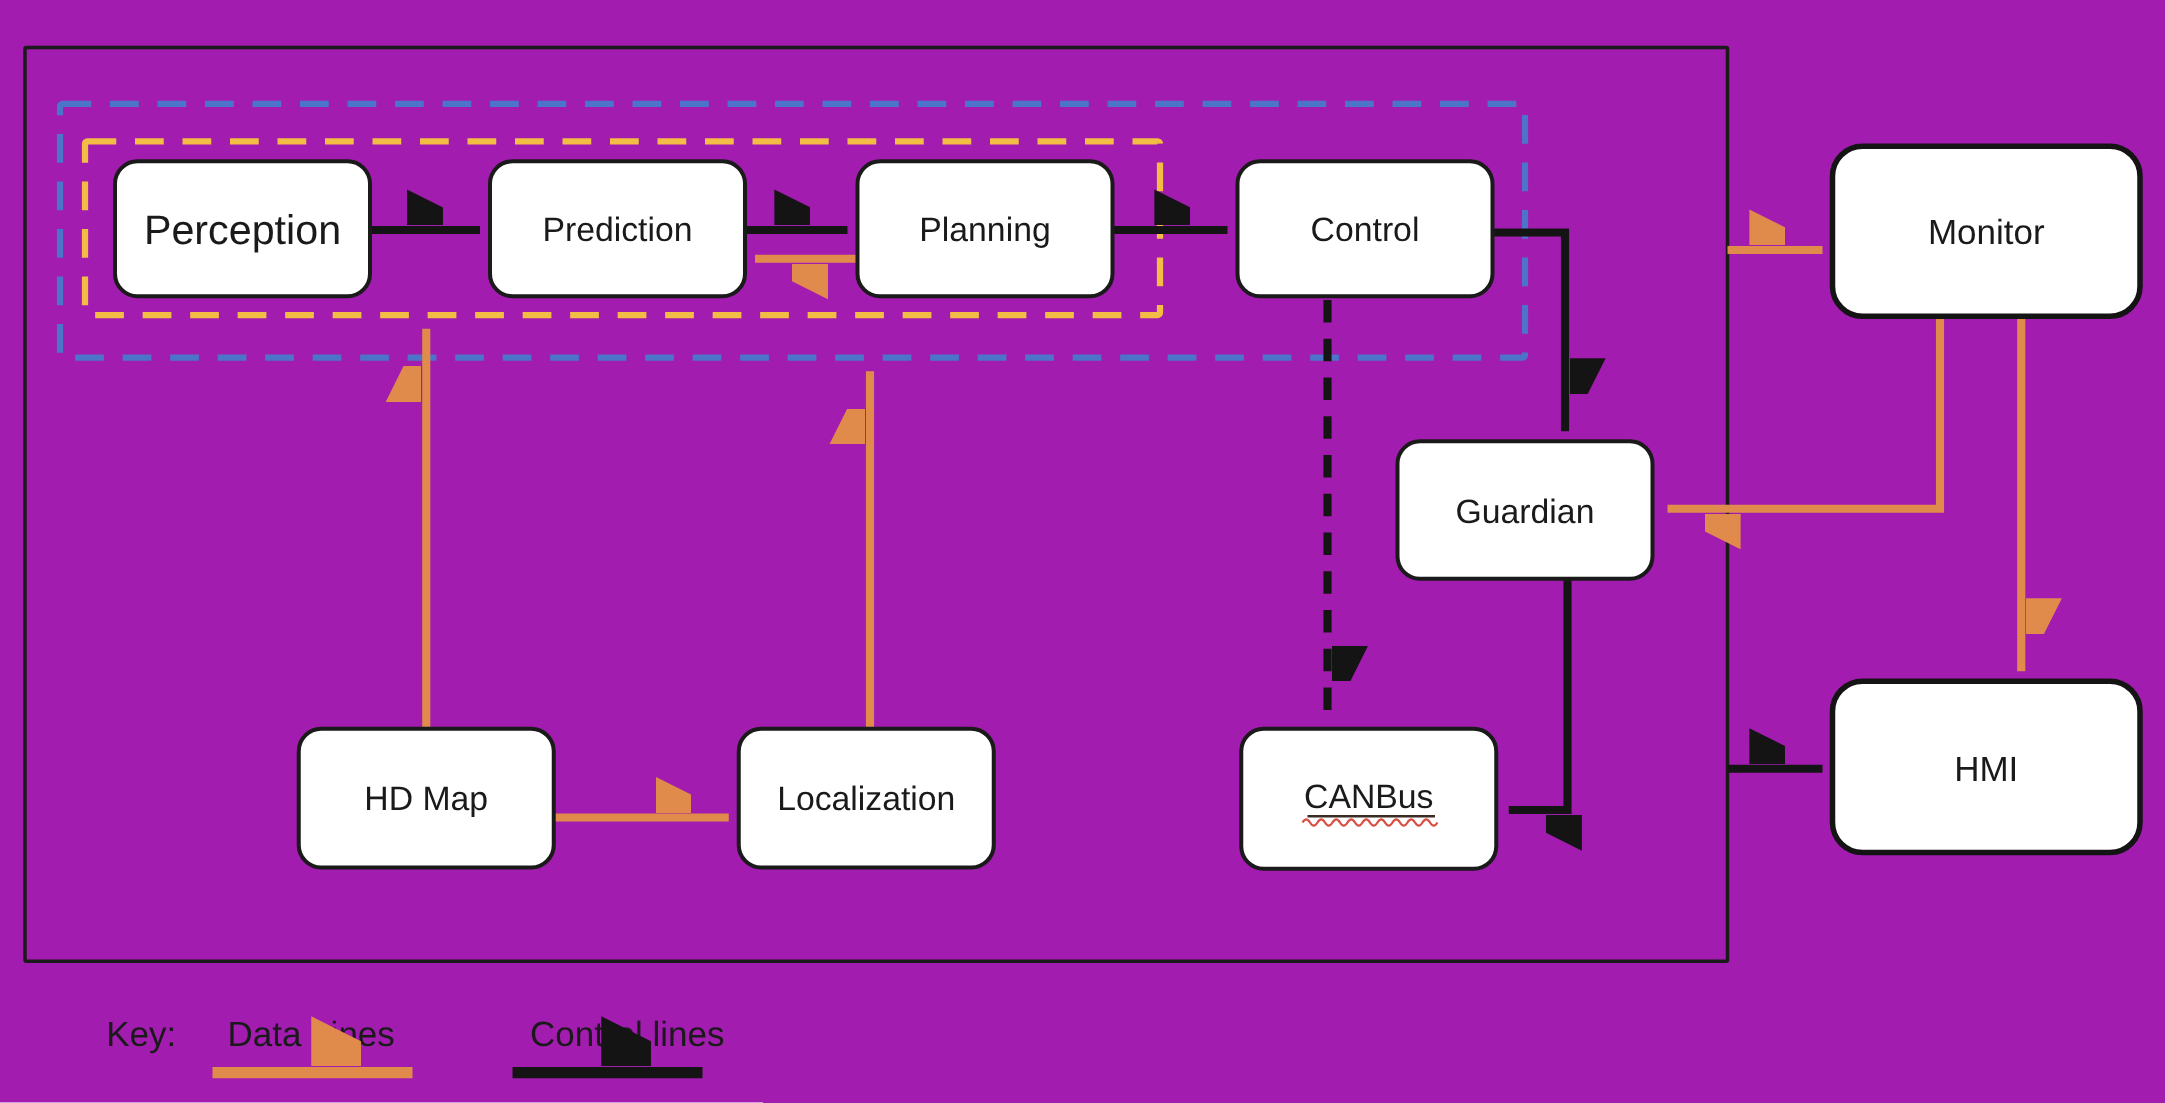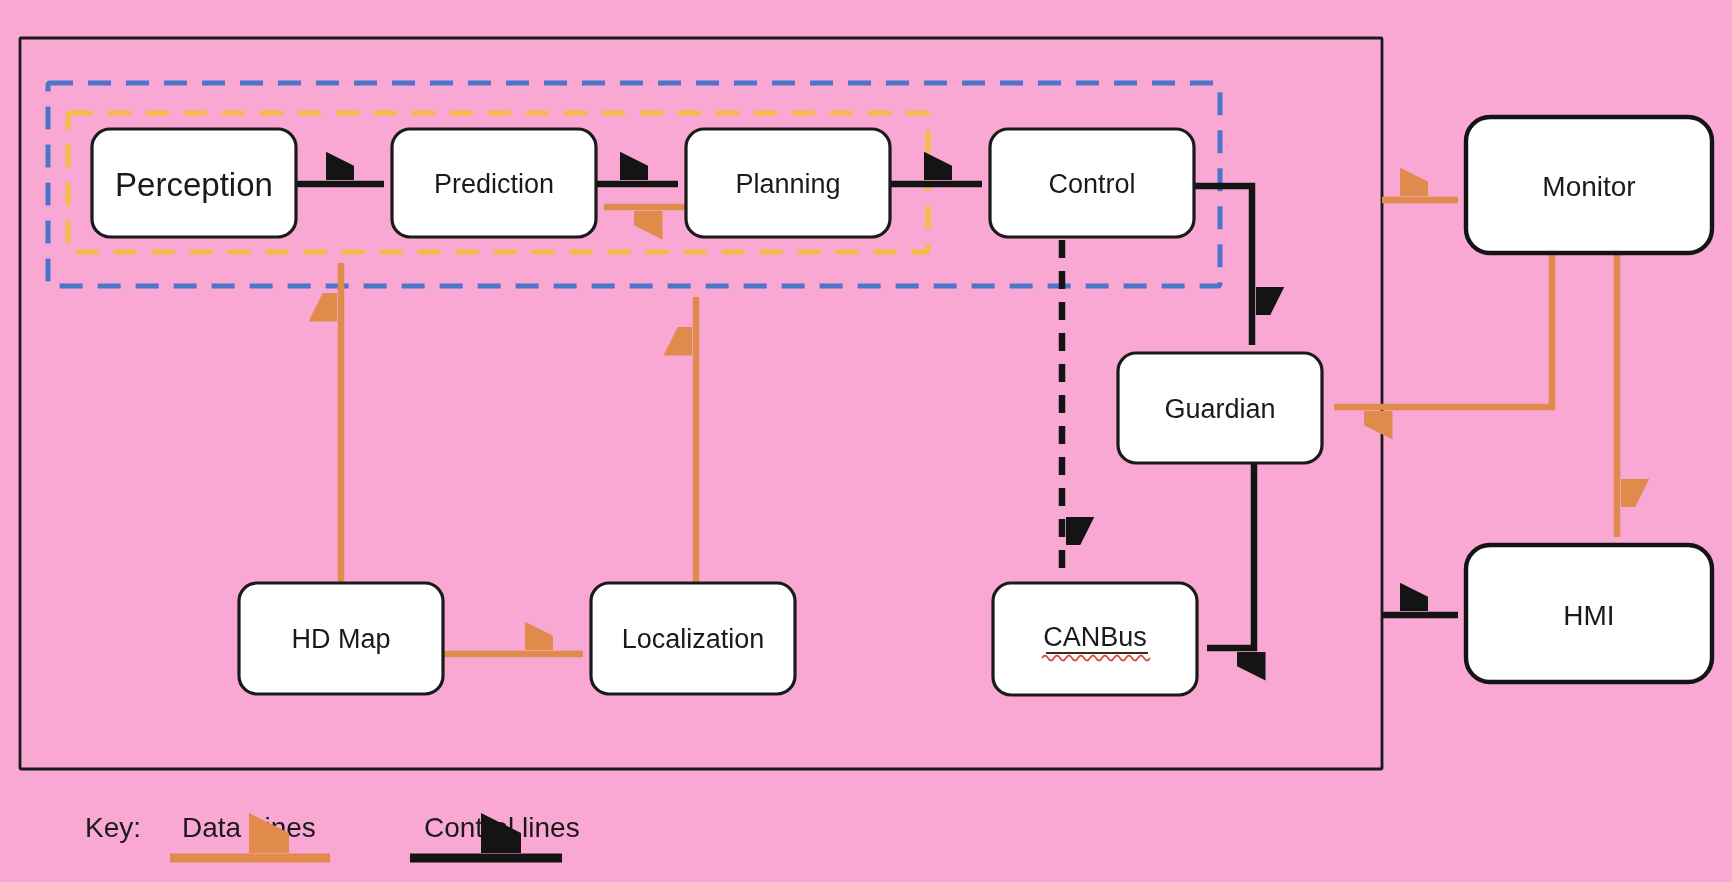--- a/index.html
+++ b/index.html
@@ -5,21 +5,21 @@
   html, body {
     margin: 0;
     padding: 0;
     background: #ffffff;
     font-family: "Liberation Sans", sans-serif;
   }
   #stage {
     position: relative;
     width: 1732px;
     height: 882px;
-    background: #f9a8d4;
+    background: #a21caf;
     overflow: hidden;
   }
   svg { display: block; }
   text {
     fill: #1a1a1a;
     font-family: "Liberation Sans", sans-serif;
   }
   .node-label   { font-size: 27px; }
   .node-label-lg{ font-size: 33px; }
   .ext-label    { font-size: 28px; }

